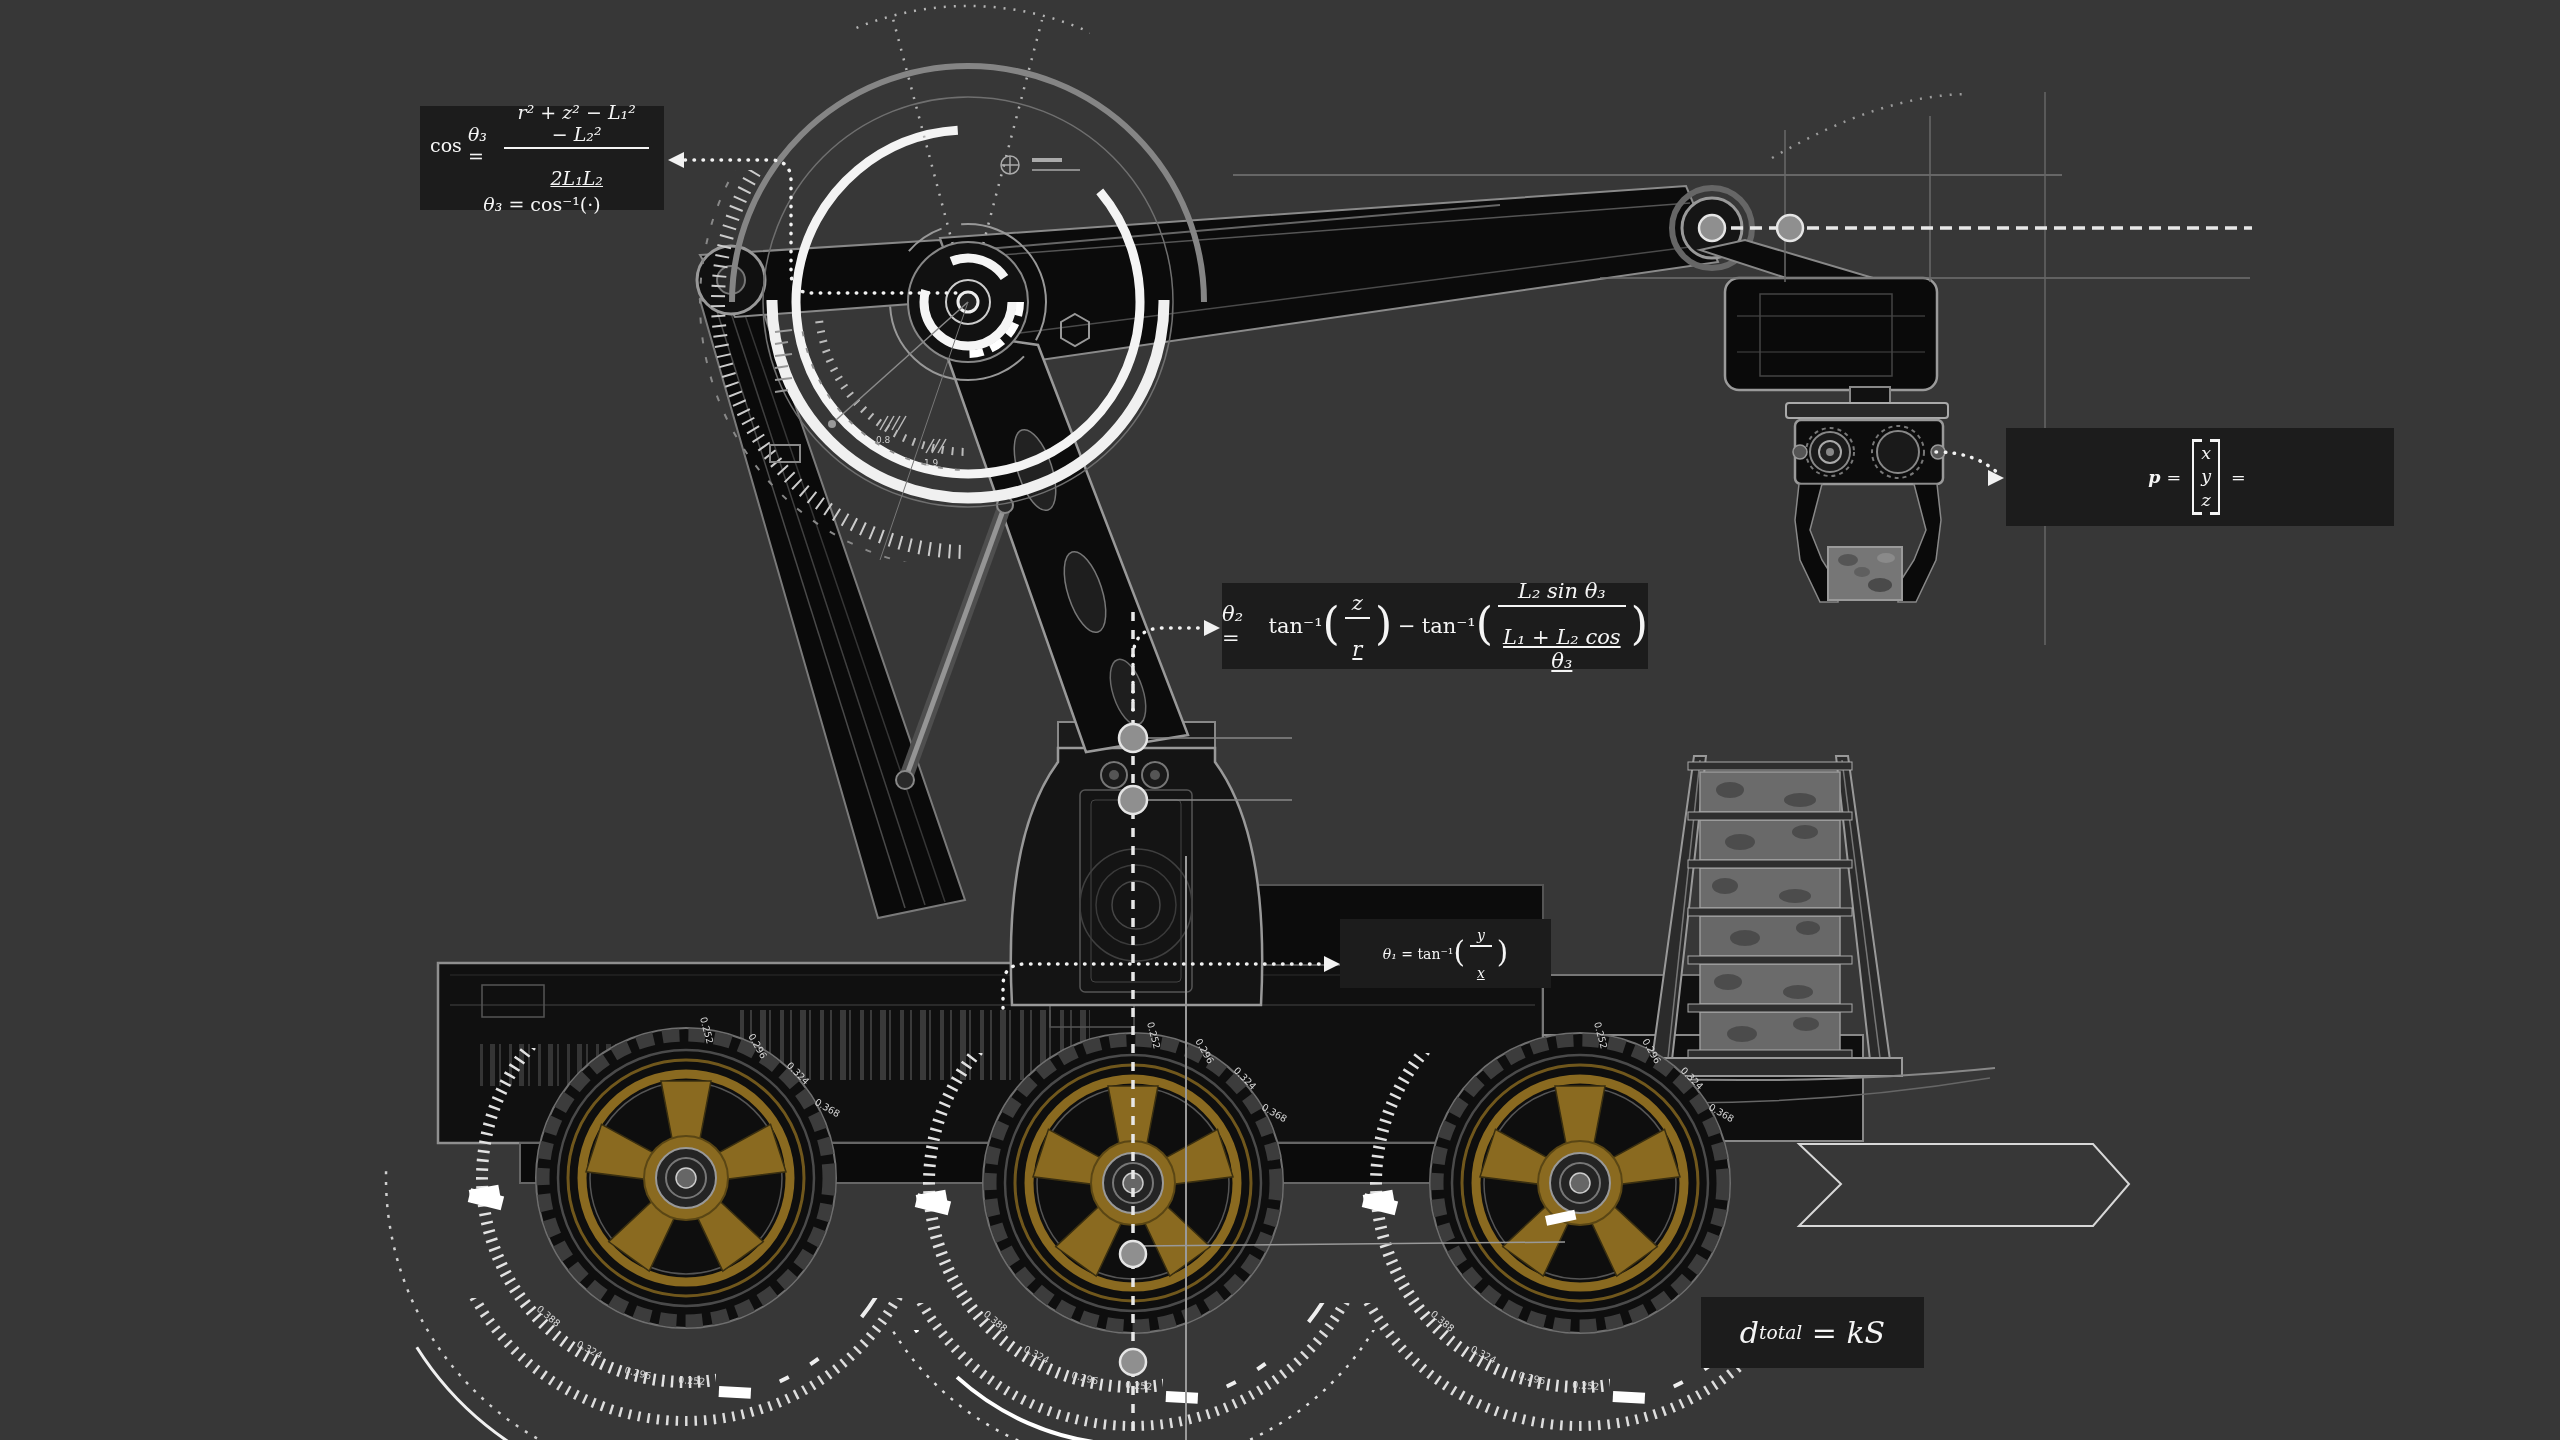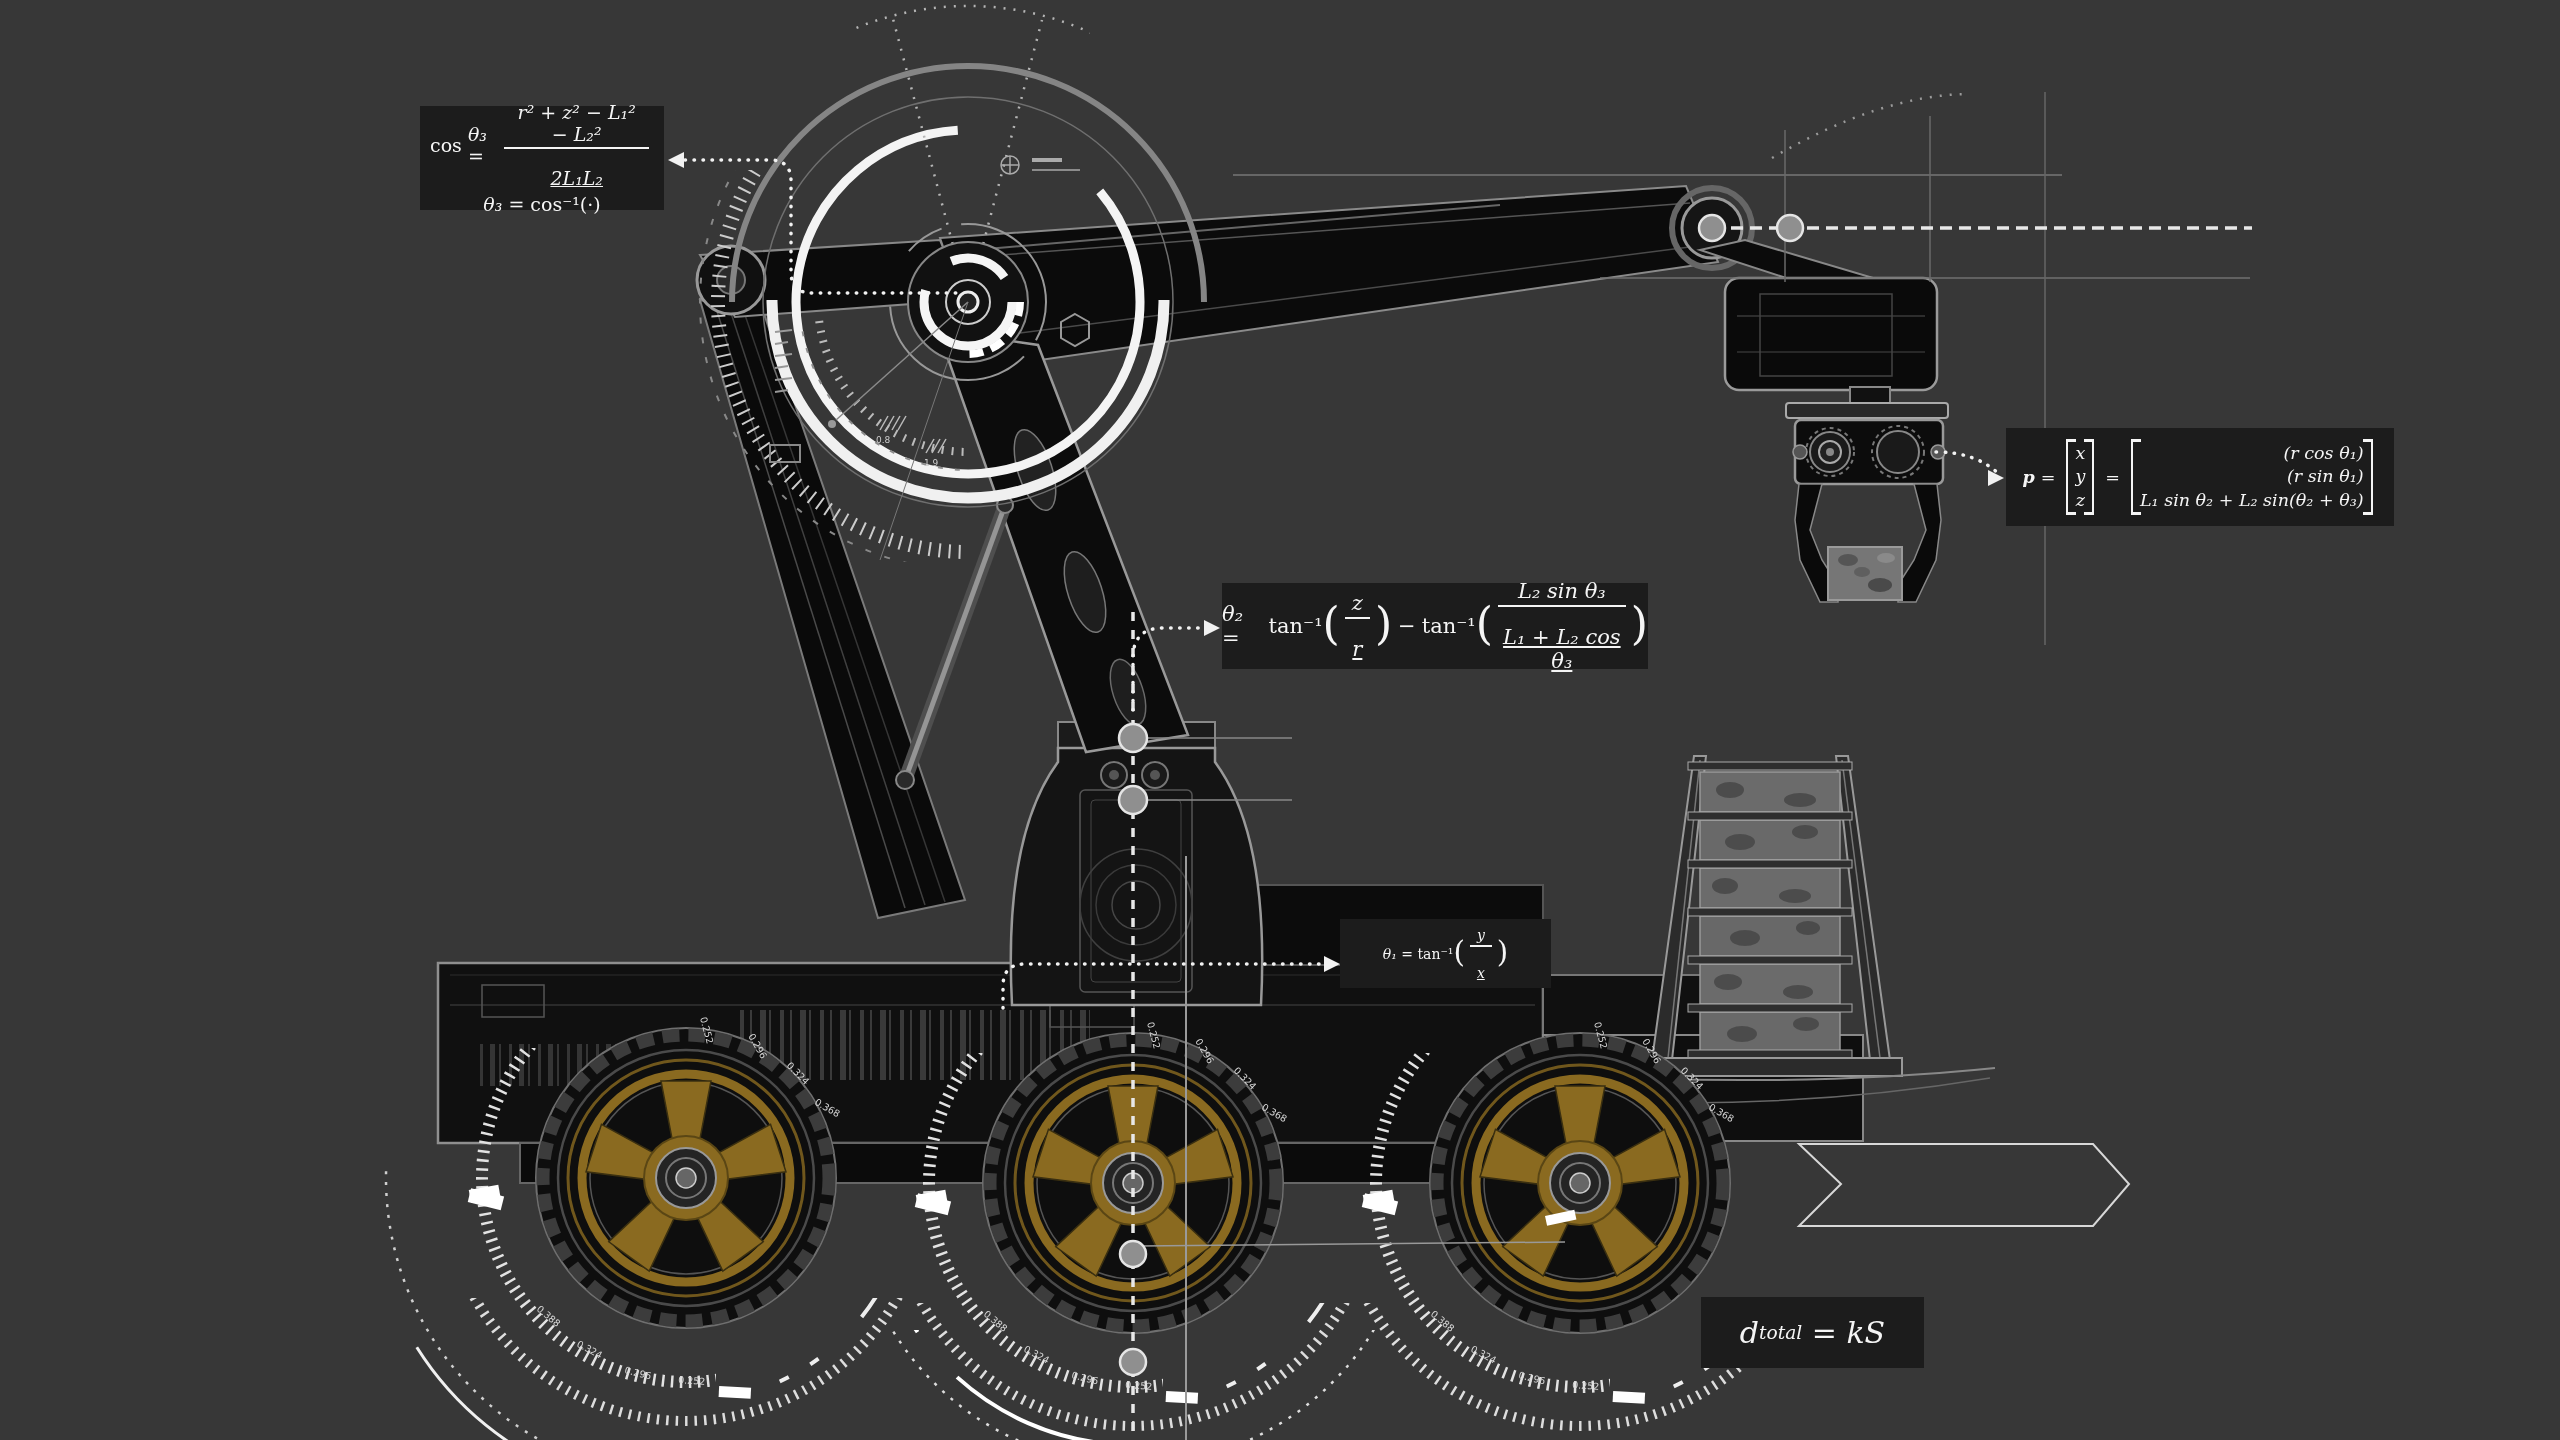--- a/index.html
+++ b/index.html
@@ -390,25 +390,20 @@
 <div class="formula" id="f-p">
   <div class="row">
     <b>p</b>
     <span style="margin:0 6px;">=</span>
     <span class="vec">
       <span>x</span>
       <span>y</span>
       <span>z</span>
     </span>
     <span style="margin:0 6px;">=</span>
-    <span class="vec right">
-      <span>(r cos θ₁)</span>
-      <span>(r sin θ₁)</span>
-      <span>L₁ sin θ₂ + L₂ sin(θ₂ + θ₃)</span>
-    </span>
   </div>
 </div>
 
 <div class="formula" id="f-theta2">
   <span>θ₂ =</span>&nbsp;<span class="fn">tan⁻¹</span>
   <span class="paren">(</span>
   <span class="frac">
     <span class="num">z</span>
     <span class="den">r</span>
   </span>

